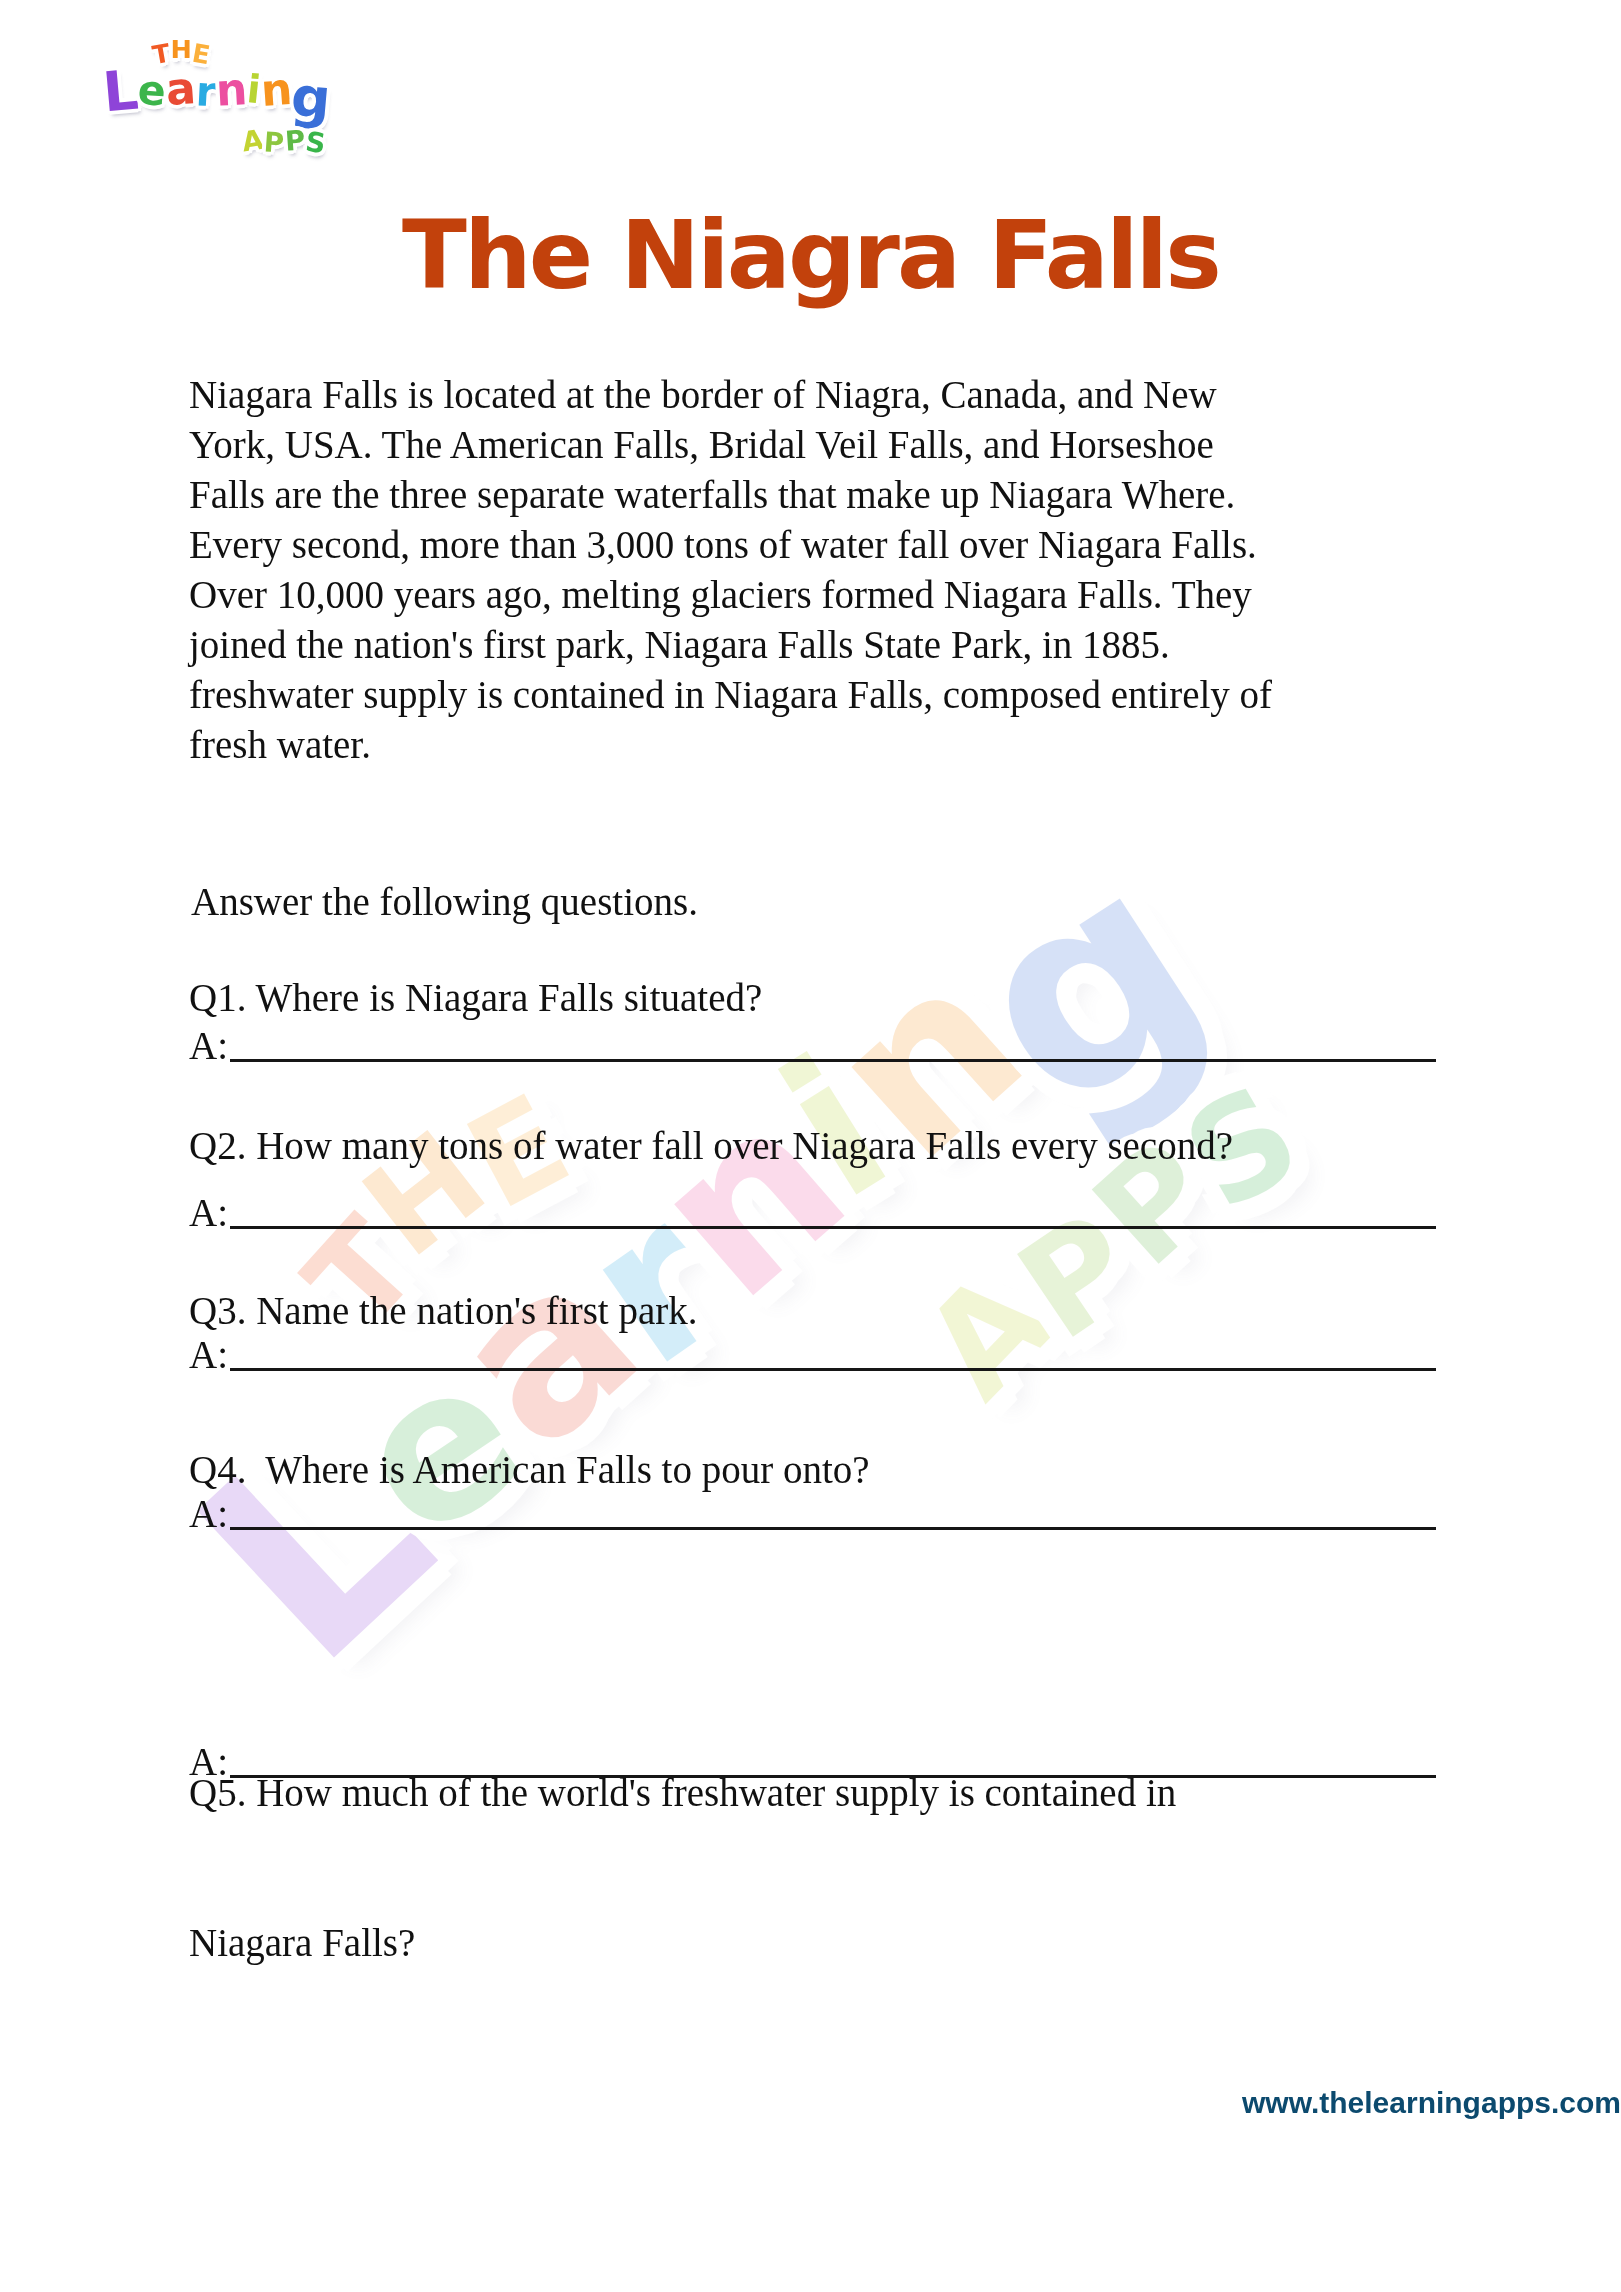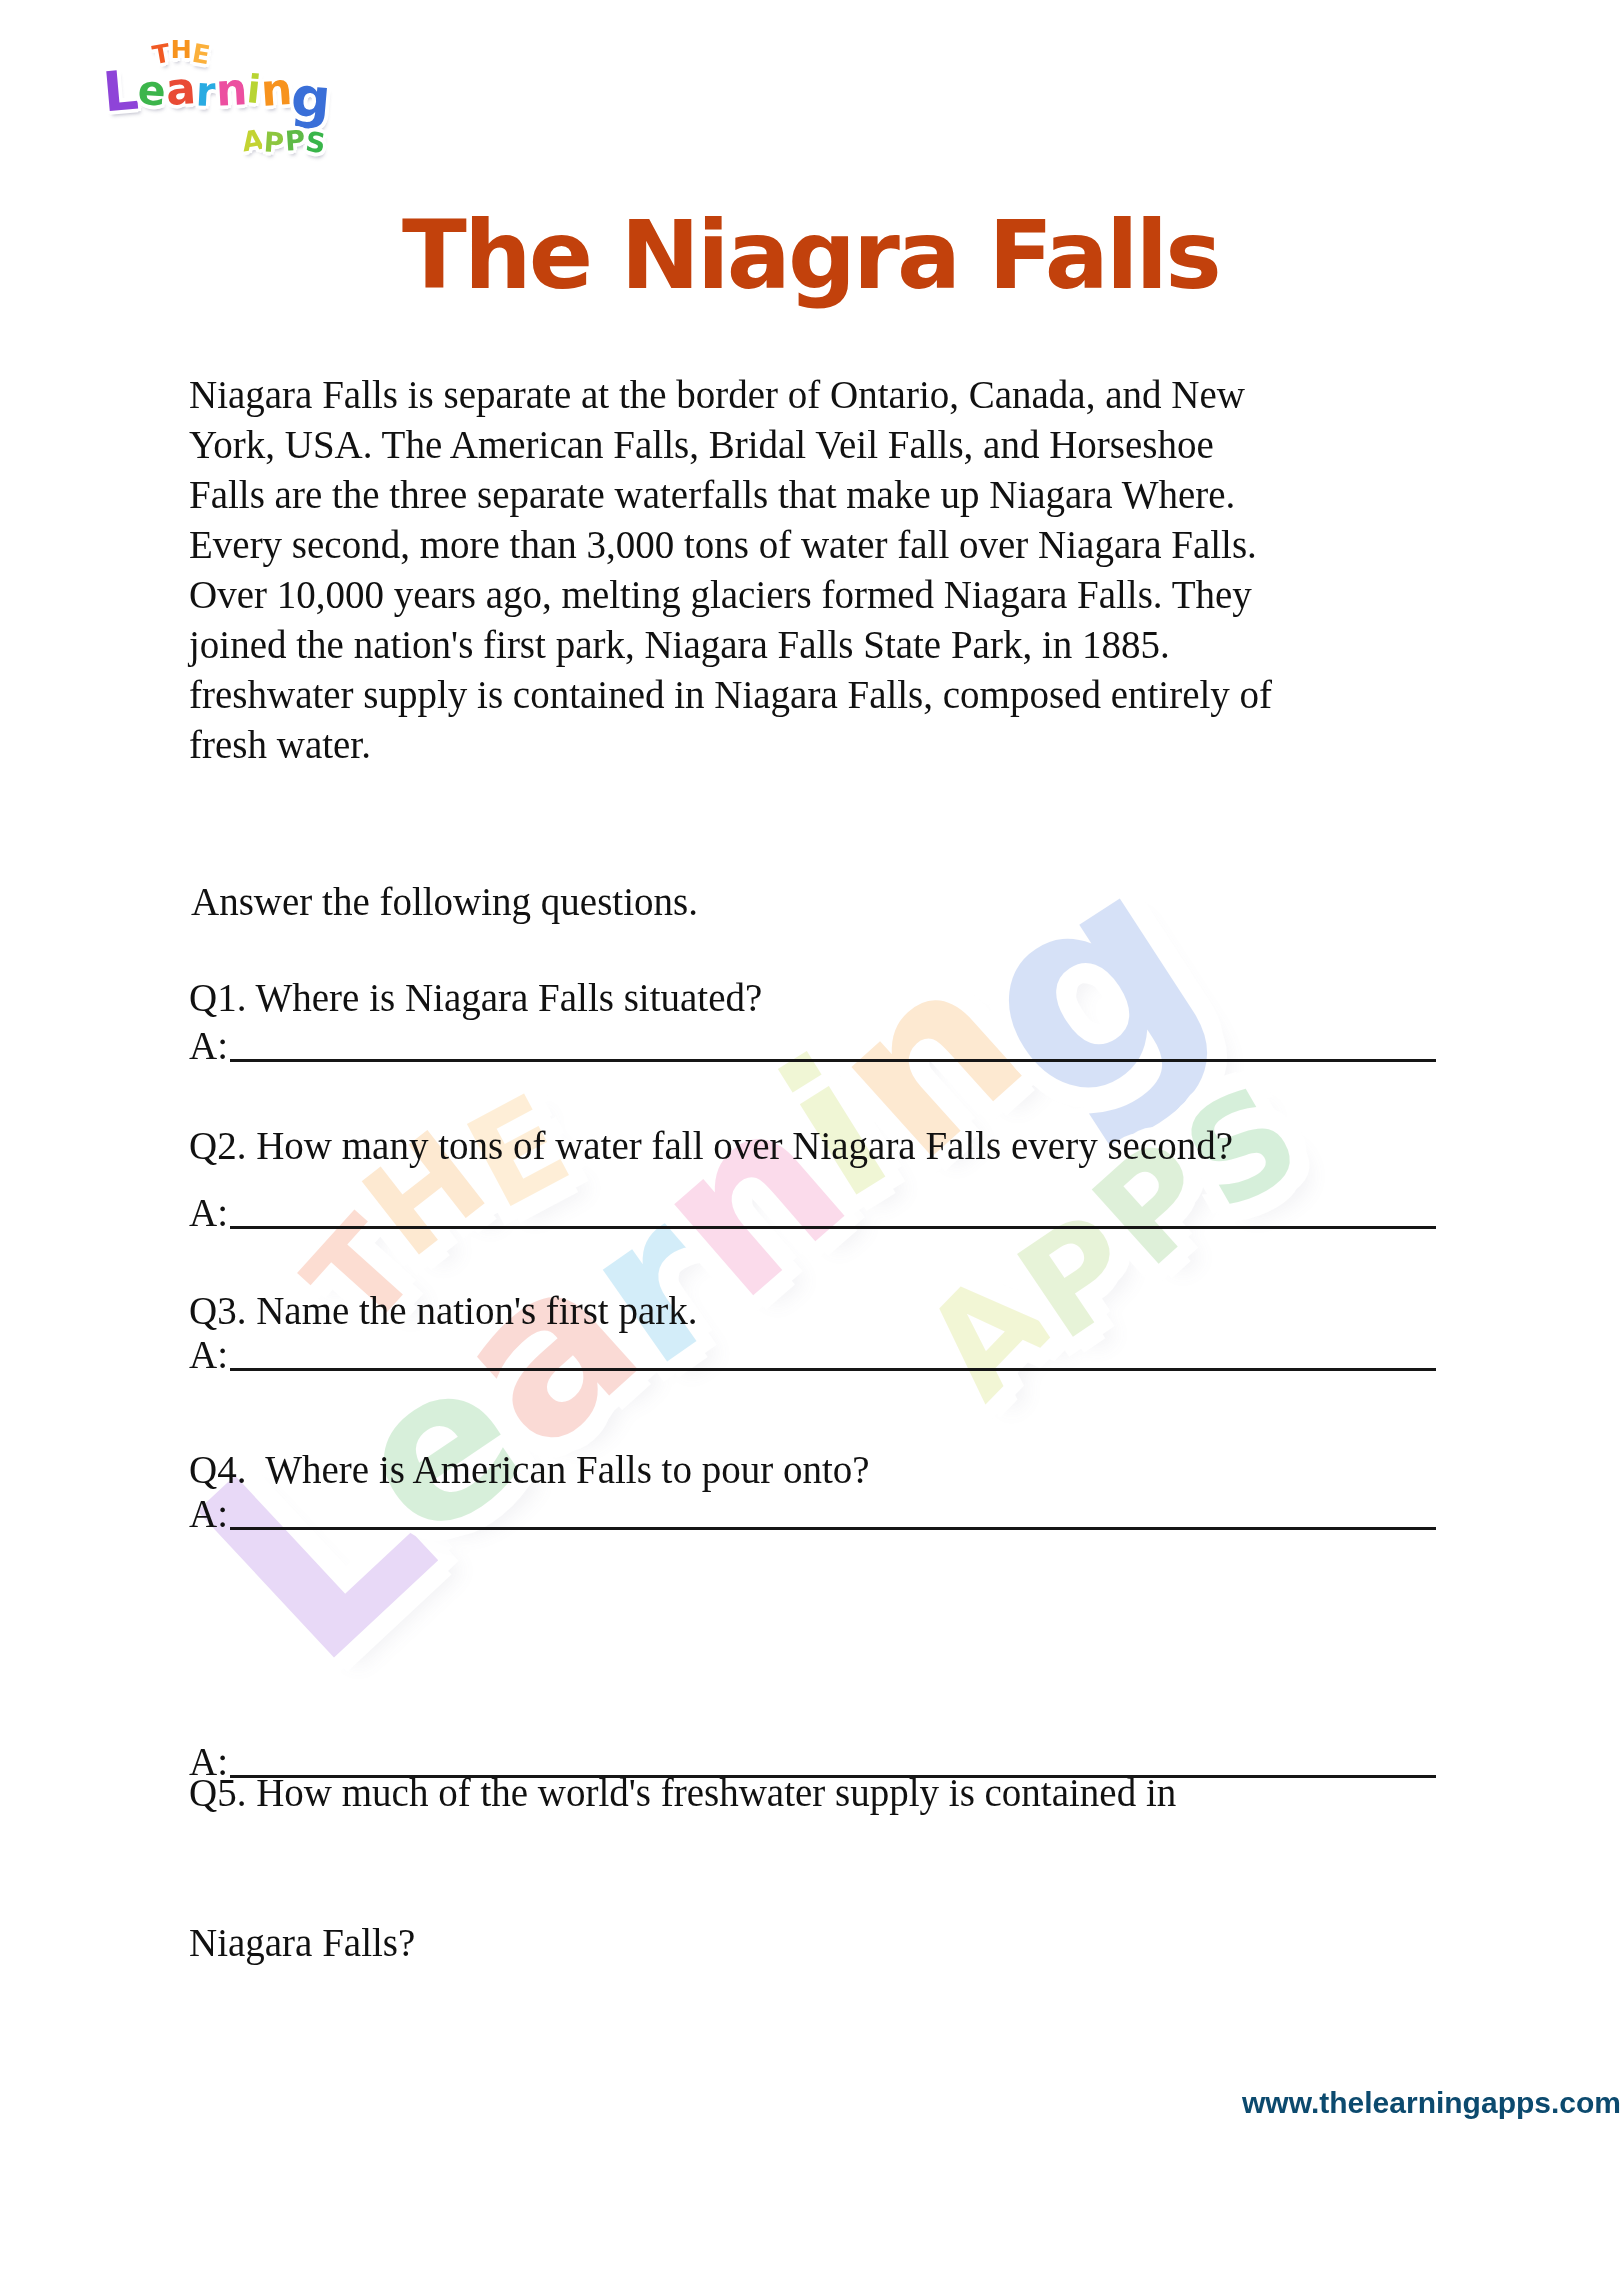--- a/index.html
+++ b/index.html
@@ -121,21 +121,21 @@
     <span class="bub la0" style="color: rgb(195, 211, 50);">A</span>
     <span class="bub la1" style="color: rgb(141, 198, 63);">P</span>
     <span class="bub la2" style="color: rgb(95, 186, 71);">P</span>
     <span class="bub la3" style="color: rgb(57, 181, 74);">S</span>
   </div>
 </div>
 
 <div class="title">The Niagra Falls</div>
 
 <div class="passage">
-  <div>Niagara Falls is separate at the border of Ontario, Canada, and New</div>
+  <div>Niagara Falls is located at the border of Niagra, Canada, and New</div>
   <div>York, USA. The American Falls, Bridal Veil Falls, and Horseshoe</div>
   <div>Falls are the three separate waterfalls that make up Niagara Where.</div>
   <div>Every second, more than 3,000 tons of water fall over Niagara Falls.</div>
   <div>Over 10,000 years ago, melting glaciers formed Niagara Falls. They</div>
   <div>joined the nation's first park, Niagara Falls State Park, in 1885.</div>
   <div>freshwater supply is contained in Niagara Falls, composed entirely of</div>
   <div>fresh water.</div>
 </div>
 
 <div class="prompt">Answer the following questions.</div>

